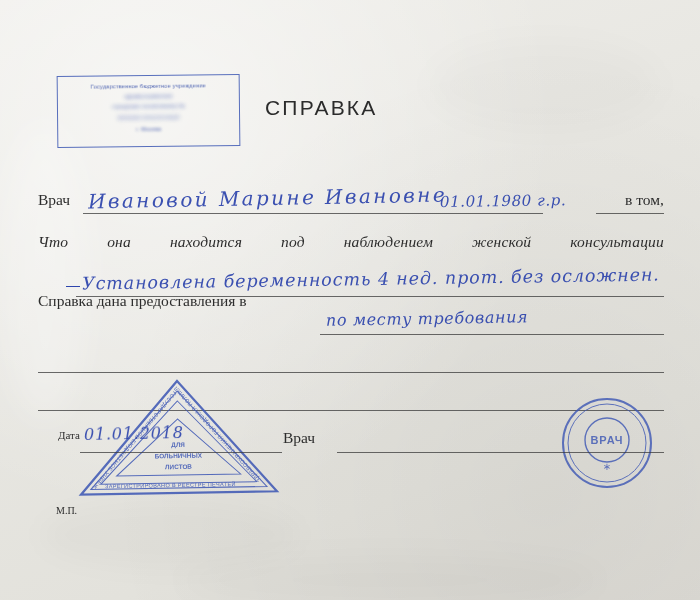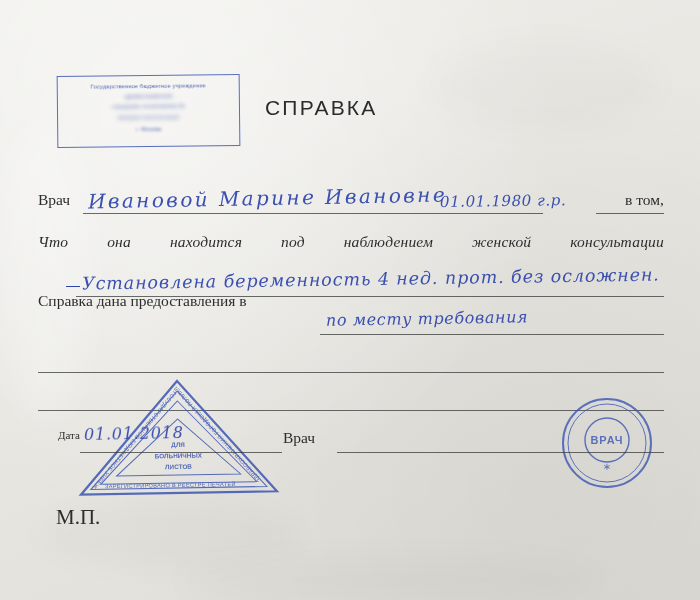--- a/index.html
+++ b/index.html
@@ -202,21 +202,21 @@
     fill: #3c56b4;
     font-family: "Liberation Sans", sans-serif;
     font-size: 11px;
     font-weight: bold;
     letter-spacing: 1px;
   }
 
   
   #lbl-date  { position: absolute; left: 38px;  top: 429px; font-size: 11px; color: #2d2d2d; margin-left: 20px; }
   #lbl-vrach { position: absolute; left: 283px; top: 429px; font-size: 15.5px; color: #2d2d2d; }
-  #lbl-mp    { position: absolute; left: 56px;  top: 505px; font-size: 21px; color: #2d2d2d; }
+  #lbl-mp    { position: absolute; left: 56px;  top: 505px; font-size: 10px; color: #2d2d2d; }
 </style>
 </head>
 <body>
 
 <div id="sheet">
 
   <div class="blotch b1"></div>
   <div class="blotch b2"></div>
   <div class="blotch b3"></div>
   <div class="blotch b4"></div>

